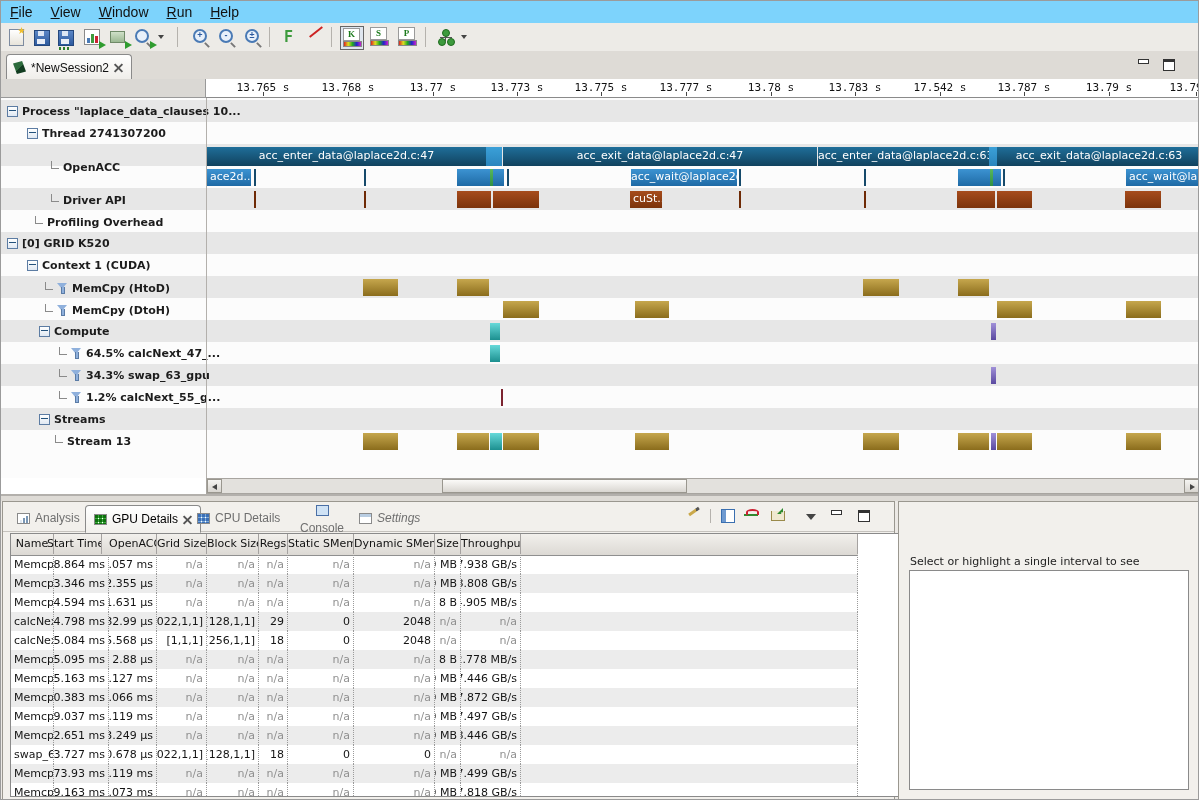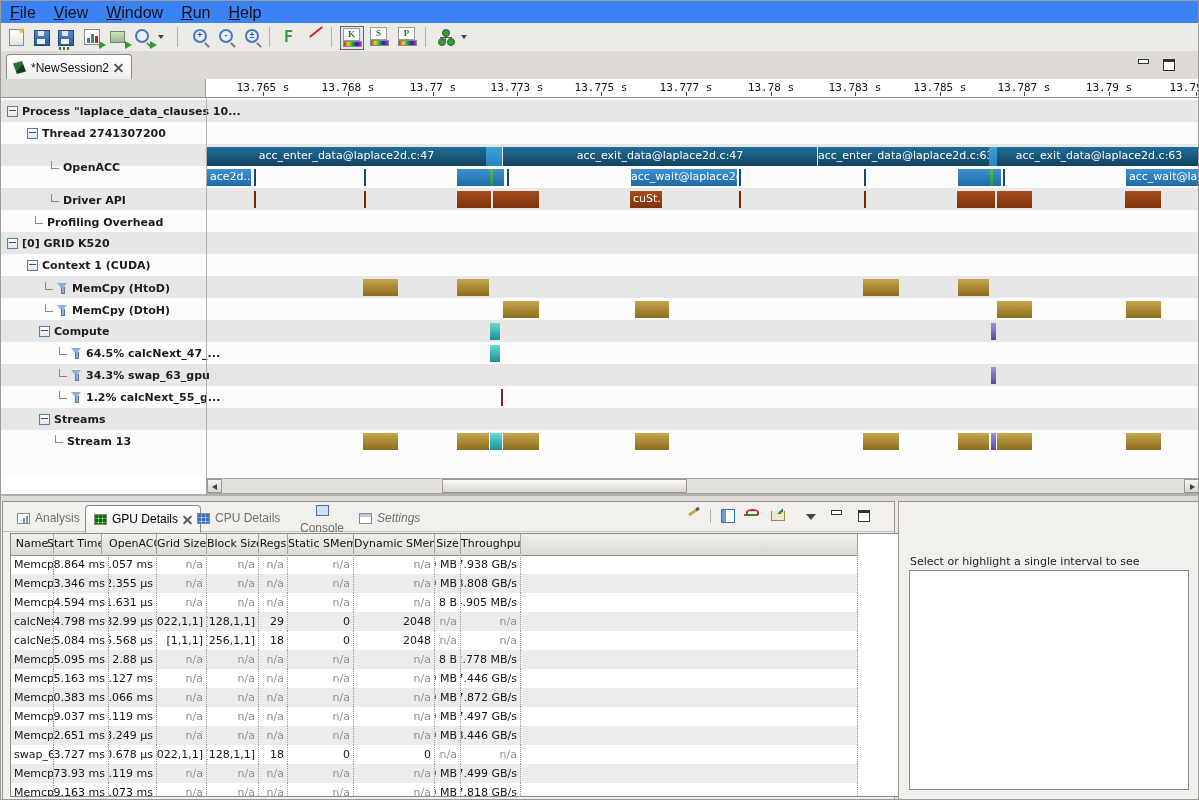--- a/index.html
+++ b/index.html
@@ -1,18 +1,18 @@
 <!DOCTYPE html>
 <html><head>
 <meta charset="utf-8">
 <style>
   html,body{margin:0;padding:0;background:#d9d6d2;font-family:"Liberation Sans",sans-serif;}
   .app{position:relative;width:1199px;height:800px;background:#ece9e5;overflow:hidden;border:1px solid #9b9b9b;box-sizing:border-box;}
   
-  #menubar{position:absolute;left:0;top:0;width:100%;height:22px;background:#3b82f6;border-bottom:1px solid #b9b6b1;font-size:16px;color:#111;}
+  #menubar{position:absolute;left:0;top:0;width:100%;height:22px;background:#7dd3fc;border-bottom:1px solid #b9b6b1;font-size:14px;color:#111;}
   .menu-item{display:inline-block;padding:3px 9px 2px 9px;cursor:default;}
   .menu-item::first-letter{text-decoration:underline;}
   #toolbar{position:absolute;left:0;top:22px;width:100%;height:28px;background:#edebe7;border-bottom:1px solid #a9a6a1;}
   .tbtn{position:absolute;top:4px;width:20px;height:20px;}
   .tsep{position:absolute;top:4px;width:1px;height:20px;background:#b5b2ad;}
   .doc{position:absolute;left:2px;top:2px;width:13px;height:15px;background:linear-gradient(#ffffff,#e8e4da);border:1px solid #7d8ba0;}
   .star{position:absolute;right:-2px;top:-3px;width:7px;height:7px;background:#f0c030;clip-path:polygon(50% 0,63% 35%,100% 38%,70% 60%,82% 100%,50% 75%,18% 100%,30% 60%,0 38%,37% 35%);}
   .floppy{position:absolute;left:2px;top:3px;width:14px;height:14px;background:linear-gradient(#5b86c6,#2d5a9e);border:1px solid #24477c;}
   .floppy::before{content:"";position:absolute;left:3px;top:0;width:6px;height:5px;background:#dce6f4;}
   .floppy::after{content:"";position:absolute;left:2px;bottom:1px;width:8px;height:5px;background:#e9eef7;}
@@ -215,21 +215,21 @@
         <span class="rlabel" style="left: 311px;">13.773 s</span>
         <span class="rtick" style="left: 311px;"></span>
         <span class="rlabel" style="left: 395px;">13.775 s</span>
         <span class="rtick" style="left: 395px;"></span>
         <span class="rlabel" style="left: 480px;">13.777 s</span>
         <span class="rtick" style="left: 480px;"></span>
         <span class="rlabel" style="left: 565px;">13.78 s</span>
         <span class="rtick" style="left: 565px;"></span>
         <span class="rlabel" style="left: 649px;">13.783 s</span>
         <span class="rtick" style="left: 649px;"></span>
-        <span class="rlabel" style="left: 734px;">13.785 s</span>
+        <span class="rlabel" style="left: 734px;">17.542 s</span>
         <span class="rtick" style="left: 734px;"></span>
         <span class="rlabel" style="left: 818px;">13.787 s</span>
         <span class="rtick" style="left: 818px;"></span>
         <span class="rlabel" style="left: 903px;">13.79 s</span>
         <span class="rtick" style="left: 903px;"></span>
         <span class="rlabel" style="left: 990px;">13.792 s</span>
         <span class="rtick" style="left: 990px;"></span>
       </div>
     <div id="tl-body">
       <div id="stripes">

